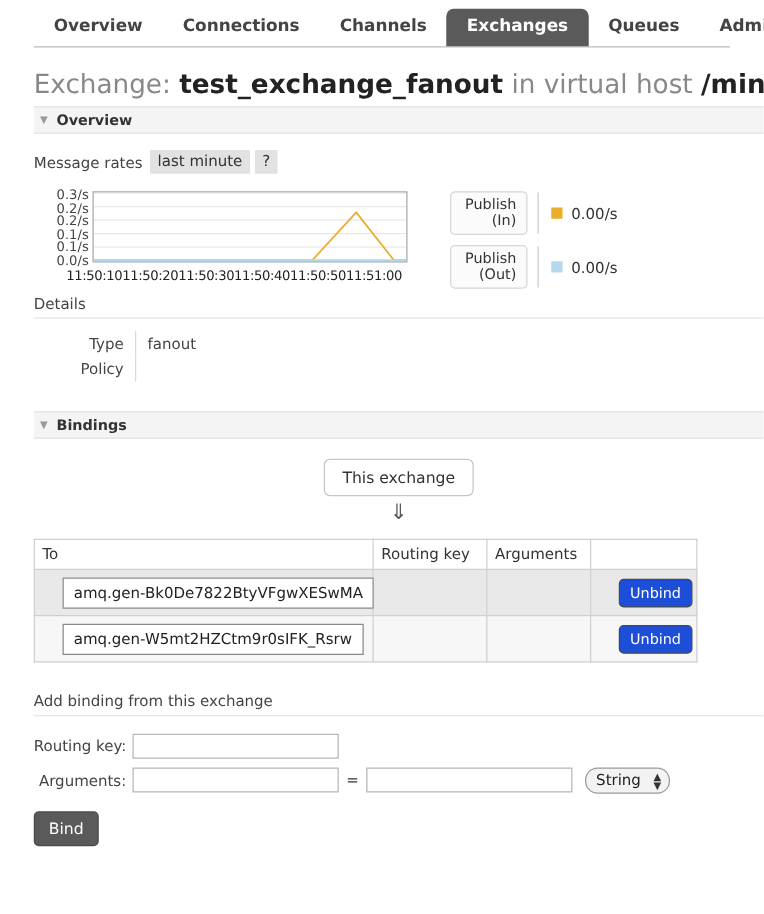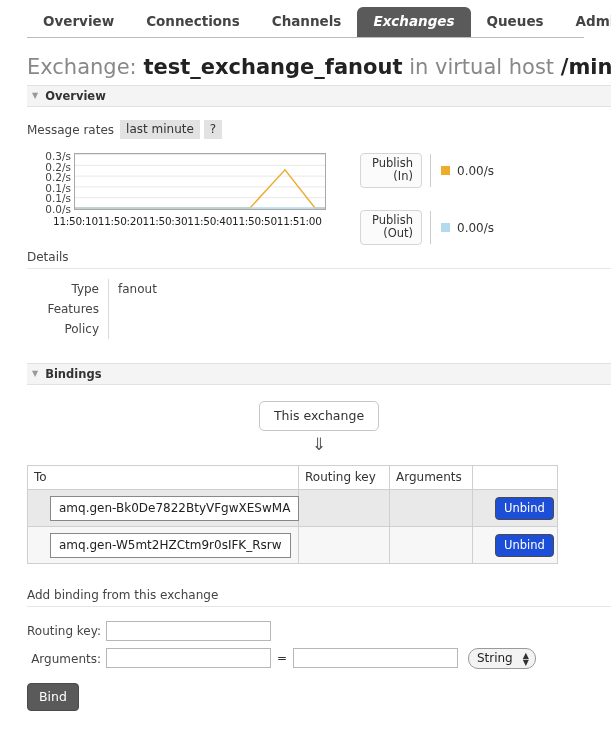--- a/index.html
+++ b/index.html
@@ -36,21 +36,20 @@
     color: #444444;
     padding: 7px 16px 8px 16px;
     line-height: 15px;
     border-radius: 6px 6px 0 0;
     cursor: pointer;
     white-space: nowrap;
   }
   #nav-tabs .tab.active {
     background: #5a5a5a;
     color: #ffffff;
-    font-style: italic;
   }
   .nav-rule {
     height: 1px;
     background: #bbbbbb;
     margin: 0 27px 0 27px;
   }
 
   
   #page-title {
     margin: 16px 0 0 27px;
@@ -137,21 +136,21 @@
     color: #222222;
     letter-spacing: -0.3px;
     white-space: nowrap;
   }
 
   
   #chart-legend {
     margin-left: 28px;
     display: flex;
     flex-direction: column;
-    gap: 22px;
+    gap: 8px;
     padding-top: 2px;
   }
   .legend-row { display: flex; align-items: stretch; }
   .legend-btn {
     width: 62px;
     border: 1px solid #d5d5d5;
     border-radius: 4px;
     background: #fbfbfb;
     font-size: 11.5px;
     color: #333333;
@@ -433,24 +432,20 @@
   </div>
 </div>
 
 
 <div class="sub-title" style="margin-top:5px;">Details</div>
 <table id="details-table">
   <tbody>
       <tr>
     <th>Type</th>
     <td>fanout</td>
-  </tr>
-  <tr>
-    <th>Features</th>
-    <td></td>
   </tr>
   <tr>
     <th>Policy</th>
     <td></td>
   </tr>
 </tbody>
   </table>
 
 
 <div class="section-head" style="margin-top:24px;">

